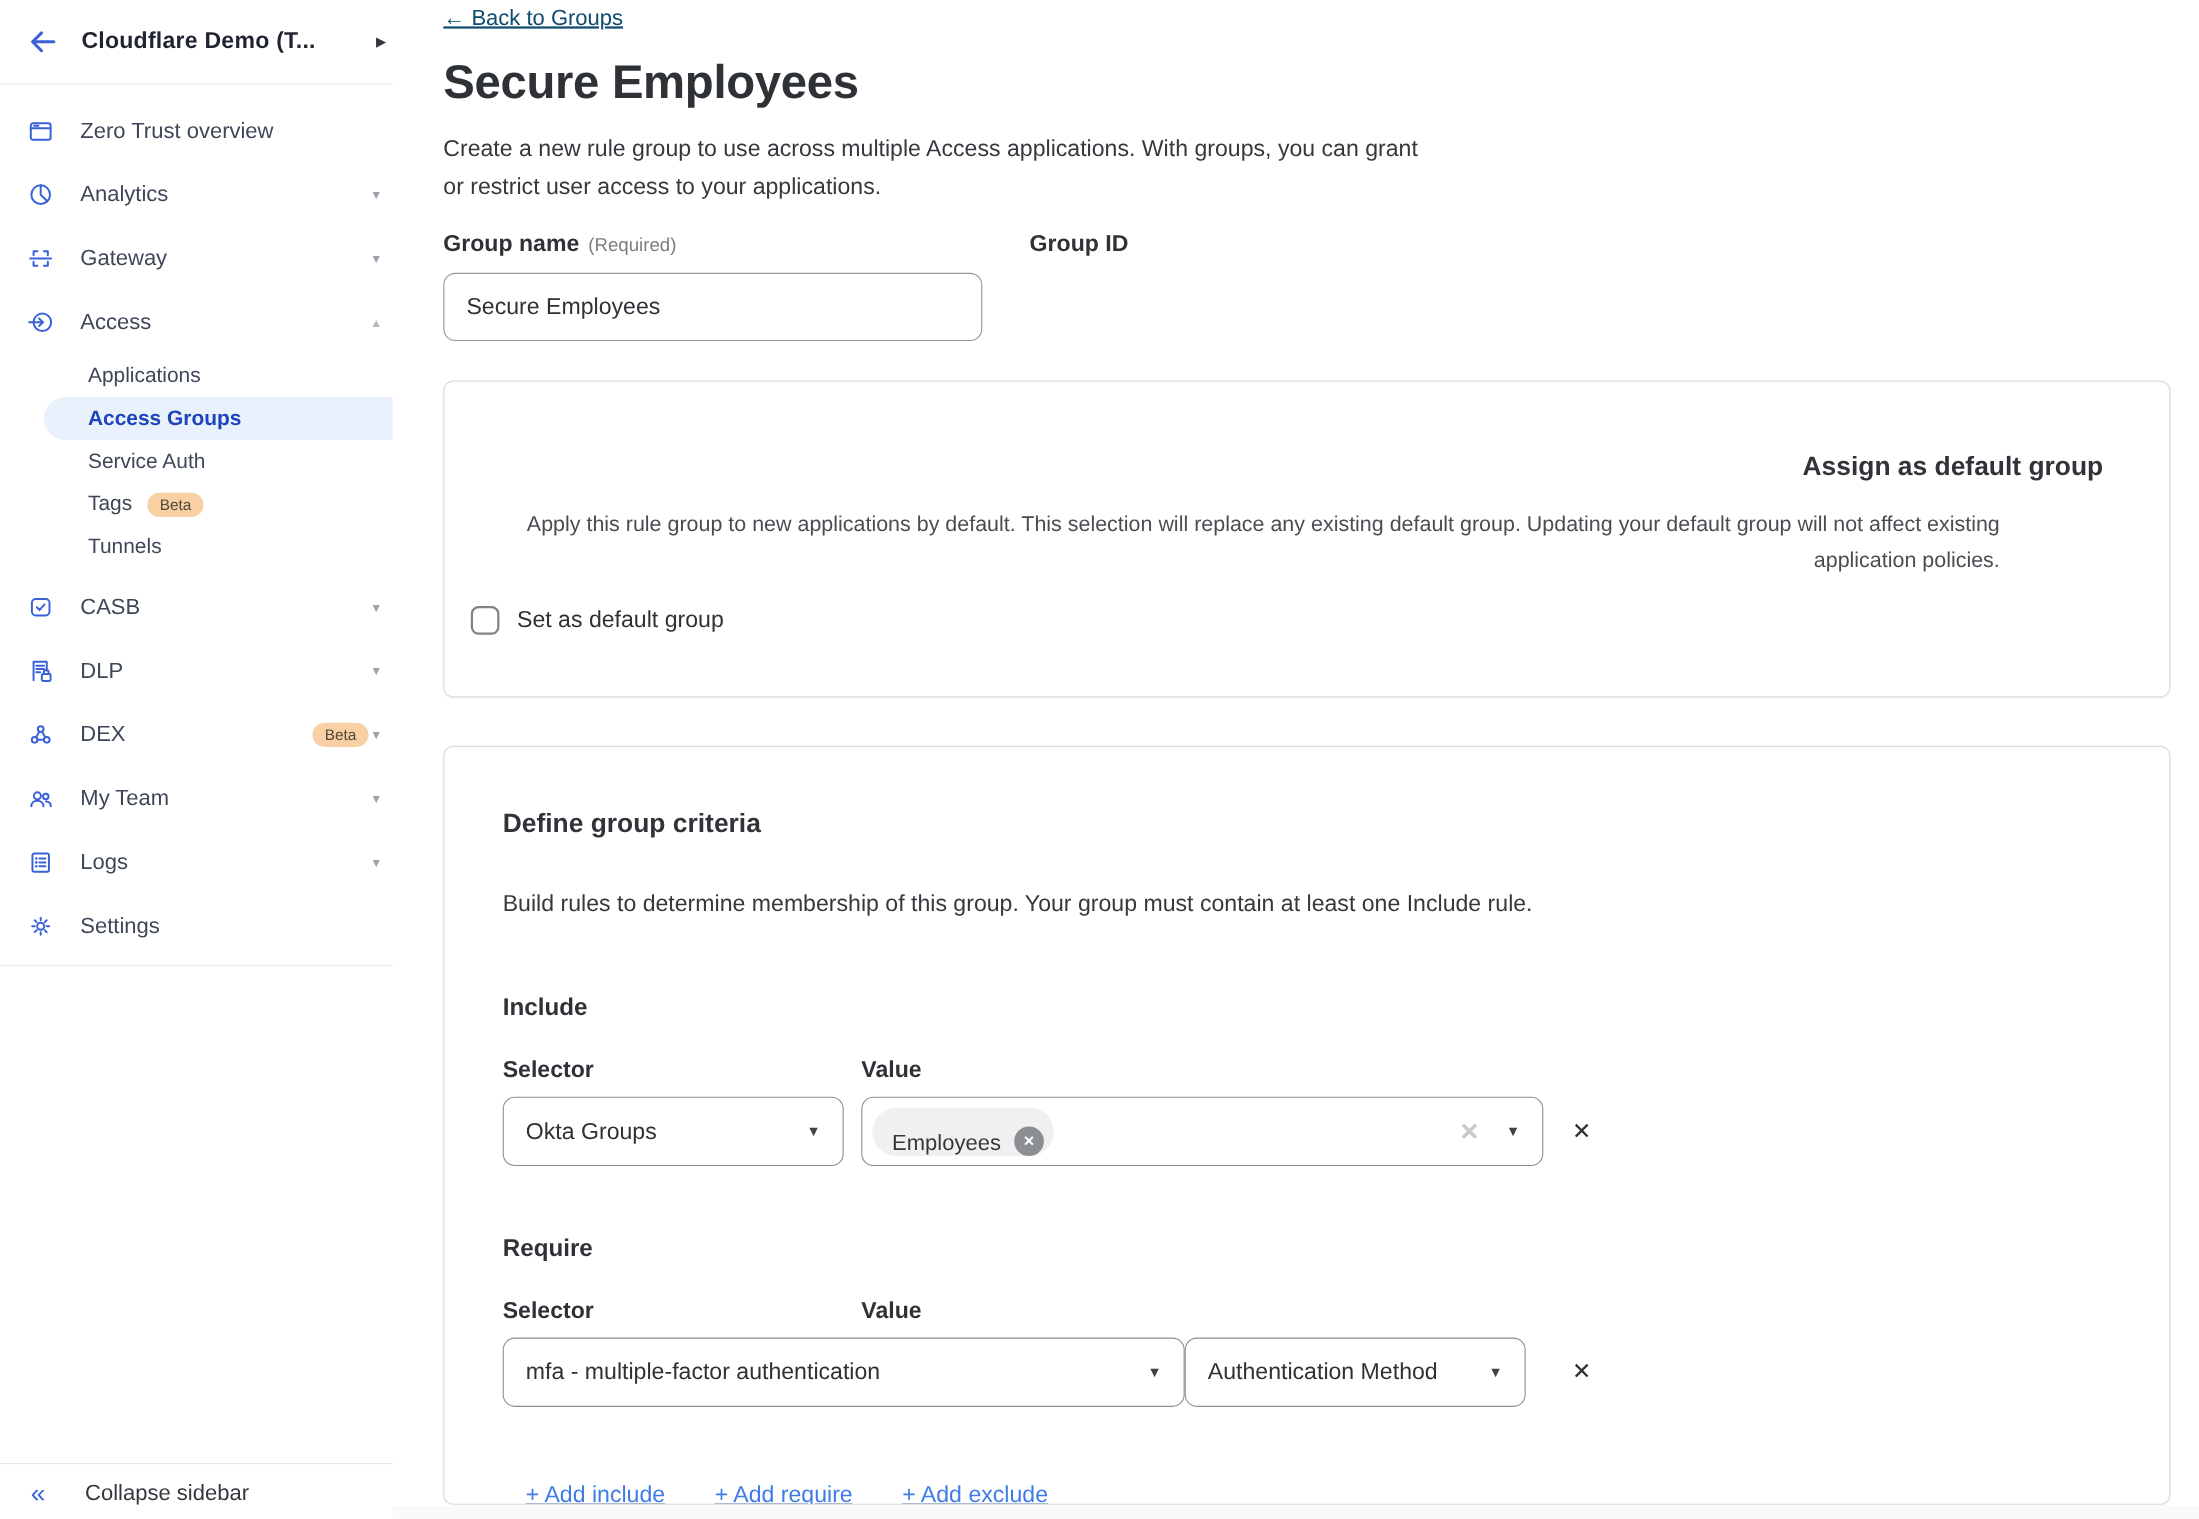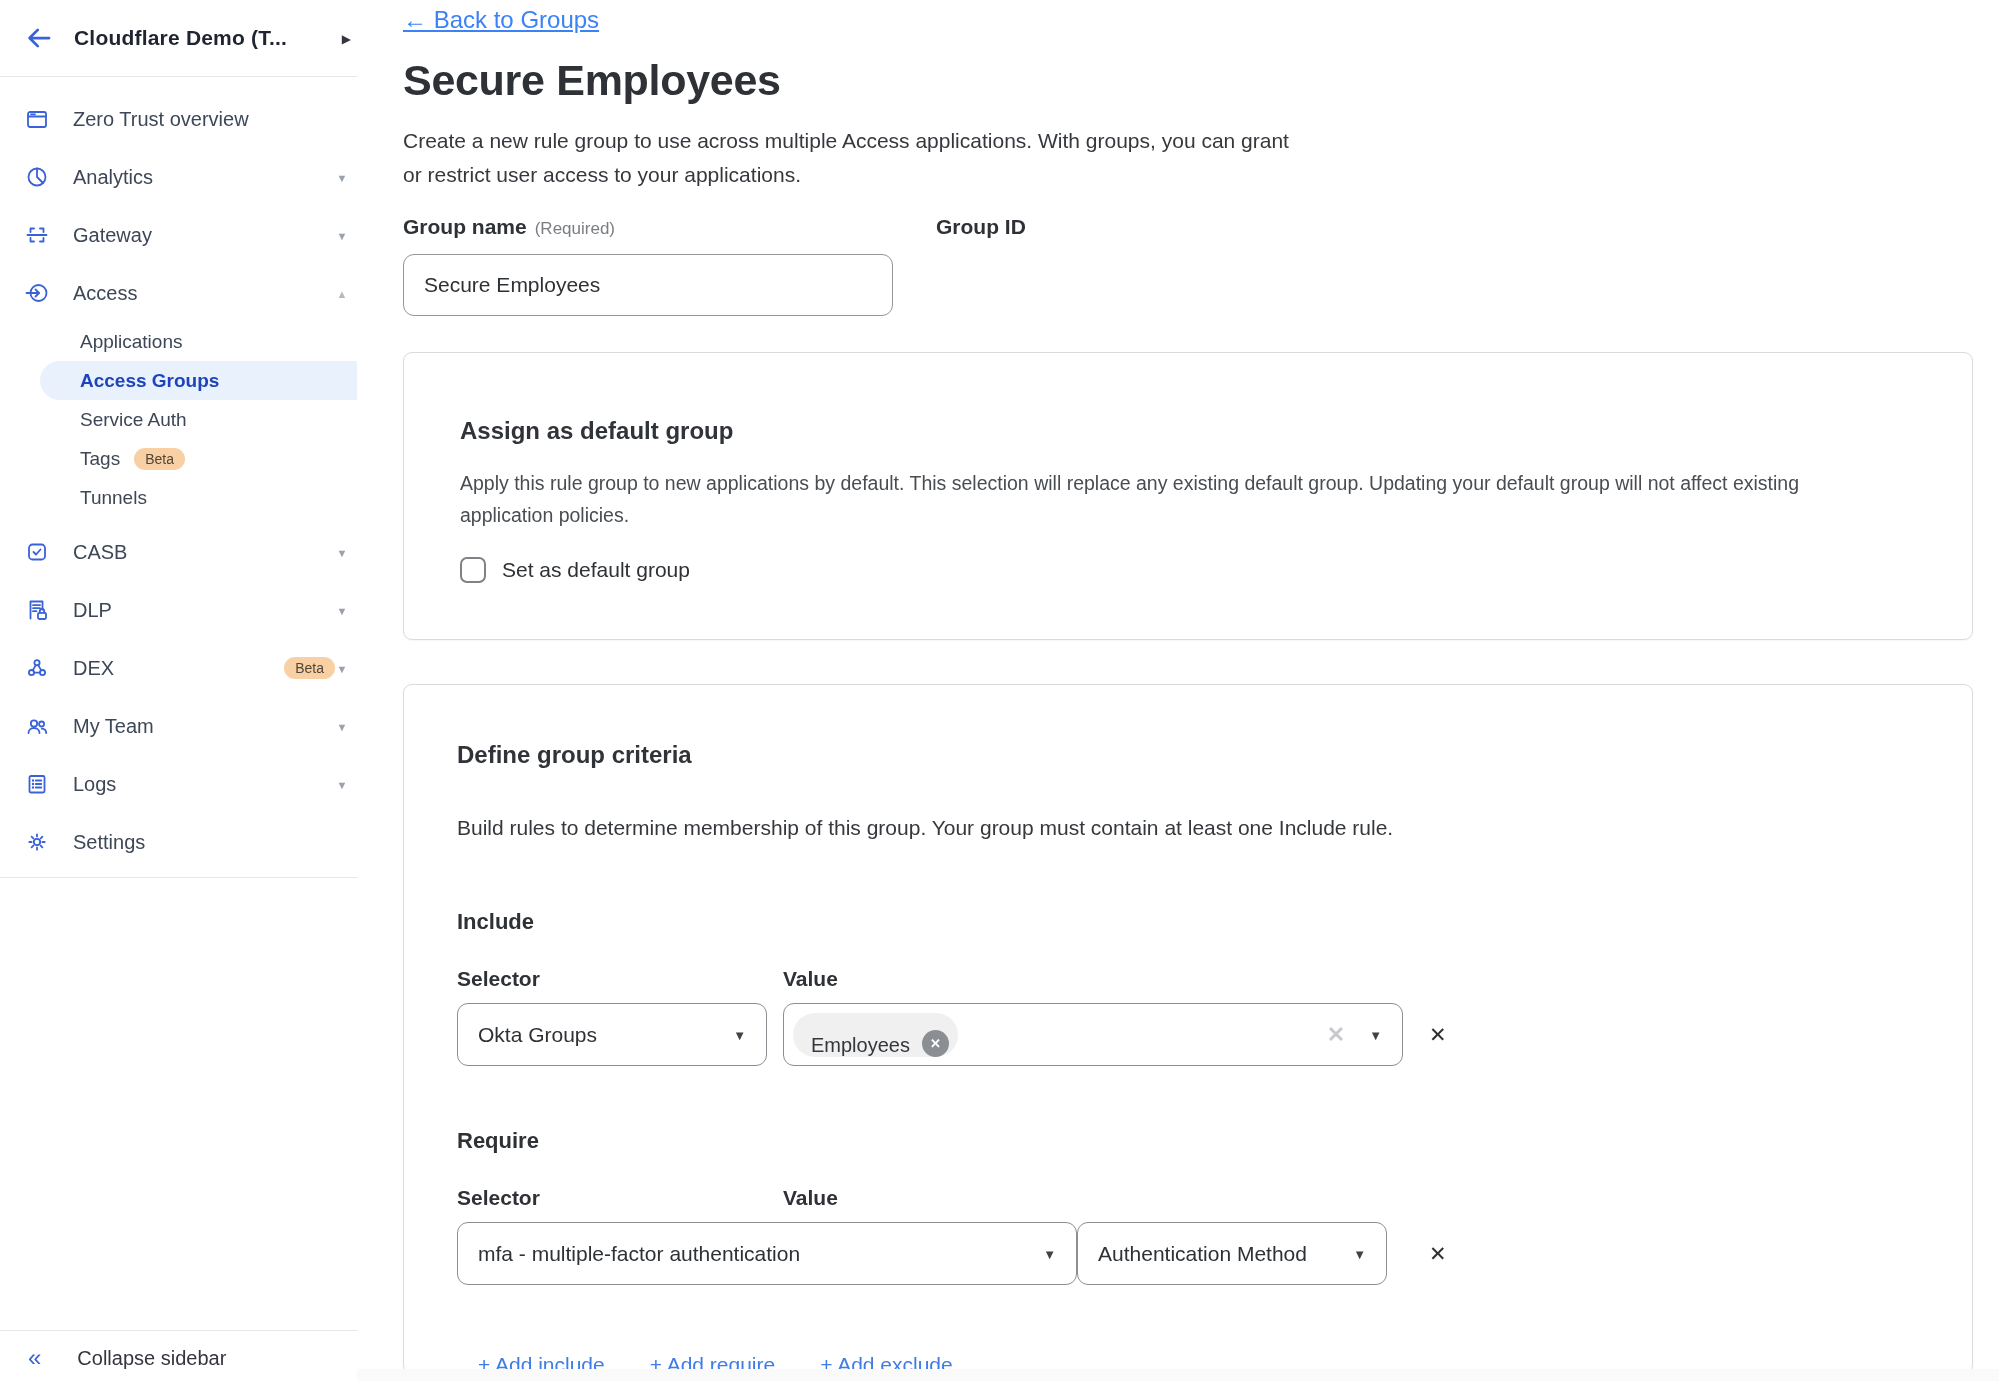--- a/index.html
+++ b/index.html
@@ -36,21 +36,21 @@
   .nav-gap { height:6px; }
   .sb-divider { border:none; border-top:1px solid #e4e6e8; margin-top:6px; }
   .collapse-bar { position:absolute; left:0; right:0; bottom:0; height:51px;
                   border-top:1px solid #e4e6e8; display:flex; align-items:flex-start;
                   padding:16px 0 0 28px; cursor:pointer; }
   .collapse-icon::before { content:"«"; color:#3a62d8; font-size:24px; line-height:22px; }
   .collapse-label { margin-left:36px; font-size:20px; color:#33363c;text-align:center; }
   
   .main { position:absolute; left:357px; top:0; width:1642px; height:1381px; background:#fff; }
   .content { position:absolute; left:46px; top:6px; width:1570px; }
-  a.back-link { display:inline-block; font-size:24px; color:#3b82f6; text-decoration:underline; cursor:pointer; }
+  a.back-link { display:inline-block; font-size:20px; color:#0c4a6e; text-decoration:underline; cursor:pointer; }
   .page-title { margin-top:22px; font-size:43px; line-height:48px; font-weight:bold;
                 color:#2e3135; letter-spacing:-.3px; }
   .page-desc { margin-top:20px; font-size:21px; line-height:34px; color:#35383d; }
   
   .form-row { margin-top:22px; display:flex; }
   .field-col { display:flex; flex-direction:column; }
   .col-name { width:533px; }
   .field-label { font-size:21px; font-weight:bold; color:#2e3135; line-height:26px; }
   .required { font-weight:normal; font-size:17px; color:#7a7d82; margin-left:8px; }
   .text-input { margin-top:12px; width:490px; height:62px; border:1.6px solid #969696;
@@ -58,21 +58,21 @@
                 font-family:"Liberation Sans", sans-serif; background:#fff; }
   .groupid-row { margin-top:12px; display:flex; border-radius:5px; overflow:hidden; }
   .groupid-box { width:516px; height:64px; background:#d9d9d9; display:flex; align-items:center;
                  padding:0 18px; font-family:"Liberation Mono","DejaVu Sans Mono",monospace;
                  font-size:21px; color:#1f1f1f; white-space:nowrap; }
   .copy-btn { width:96px; height:64px; background:#4e4e4e; color:#fff; border:none;
               font-size:21px; font-family:"Liberation Sans",sans-serif; cursor:pointer; }
   
   .card { border:1px solid #d9dbdd; border-radius:9px; background:#fff;
           box-shadow:0 1px 2px rgba(0,0,0,0.04); }
-  .card-default { margin-top:36px; height:288px; padding:64px 60px 0 56px; }
+  .card-default { margin-top:36px; height:288px; padding:64px 60px 0 24px;text-align:right; }
   .card-criteria { margin-top:44px; height:690px; padding:56px 60px 0 53px; overflow:hidden; }
   .card-h2 { font-size:24px; font-weight:bold; color:#303338; line-height:28px; }
   .card-body { margin-top:22px; font-size:19.5px; line-height:32px; color:#494d52; max-width:1390px; }
   .criteria-body { margin-top:46px; font-size:21px; line-height:26px; color:#35383d; }
   
   .check-row { margin-top:26px; display:flex; align-items:center; }
   .checkbox { width:26px; height:26px; border:2px solid #7f8287; border-radius:7px;
               background:#fff; cursor:pointer; flex:none; }
   .check-label { margin-left:16px; font-size:21px; color:#2e3135; }
   

